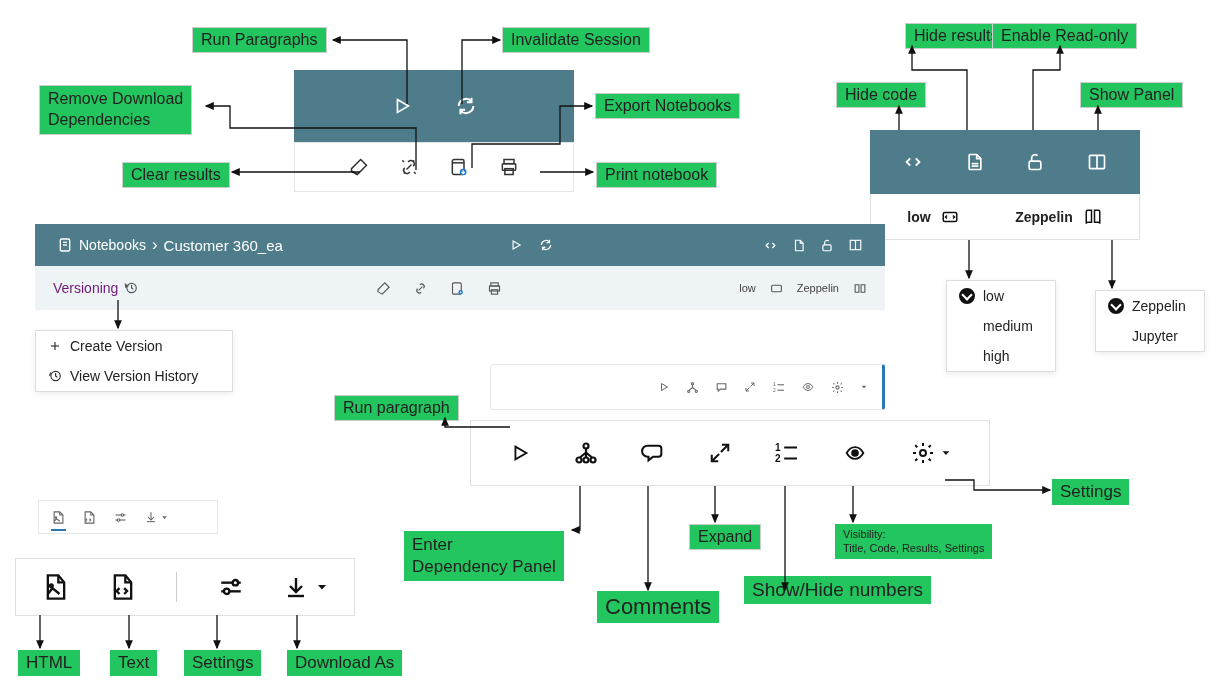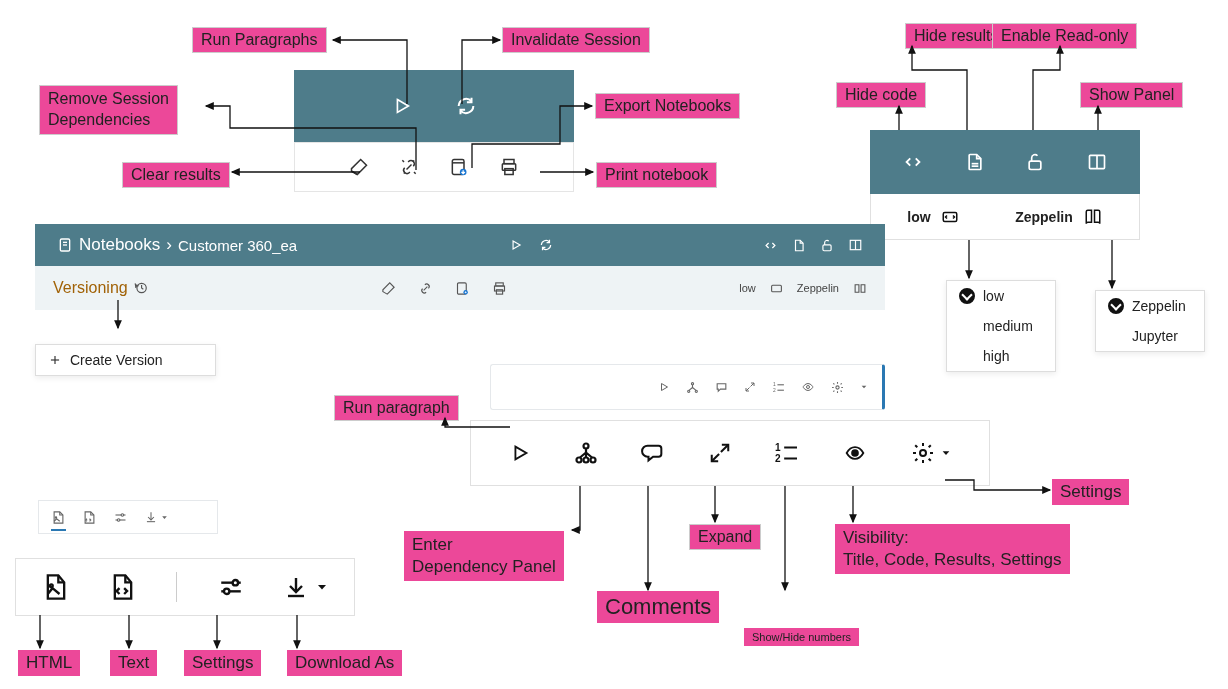--- a/index.html
+++ b/index.html
@@ -1,36 +1,36 @@
 <!DOCTYPE html>
 <html><head>
 <meta charset="utf-8">
 <style>
 *{margin:0;padding:0;box-sizing:border-box}
 body{font-family:Arial,Helvetica,sans-serif;font-size:13px;color:#222;background:#fff;width:1228px;height:689px;position:relative}
-.label{position:absolute;padding:3px 8px;border:1px solid #ccc;background:#ec4899;font-size:16px;white-space:nowrap}
+.label{position:absolute;padding:3px 8px;border:1px solid #ccc;background:#22c55e;font-size:16px;white-space:nowrap}
 .teal-bar{background:#4e7c8a;display:flex;align-items:center;gap:20px;padding:8px 22px}
 .light-bar{background:#f0f3f5;display:flex;align-items:center;gap:18px;padding:8px 20px}
 .white-bar{background:#fff;display:flex;align-items:center;gap:24px;padding:8px 20px;border:1px solid #e0e0e0}
 .i{display:inline-flex;align-items:center;justify-content:center}
 .panel{position:absolute;background:#fff;border:1px solid #ddd;box-shadow:0 2px 6px rgba(0,0,0,.08)}
 .menu-item{display:flex;align-items:center;gap:8px;padding:7px 12px;font-size:14px}
 .radio{width:16px;height:16px;border-radius:50%;border:2px solid #111;display:inline-flex;align-items:center;justify-content:center}
 .radio.on{background:#111}
 .radio.on::after{content:"";width:6px;height:6px;border-left:2px solid #fff;border-bottom:2px solid #fff;transform:rotate(-45deg);margin-top:-2px}
 svg{overflow:visible}
 .arrow-line{position:absolute;pointer-events:none}
 .no-border{border:none}
 </style>
 </head>
 <body>
 
 <div class="label" style="left:192px;top:27px">Run Paragraphs</div>
 <div class="label" style="left:502px;top:27px">Invalidate Session</div>
-<div class="label" style="left:39px;top:85px;white-space:pre-line;line-height:1.3">Remove Session
+<div class="label" style="left:39px;top:85px;white-space:pre-line;line-height:1.3">Remove Download
 Dependencies</div>
 <div class="label" style="left:595px;top:93px">Export Notebooks</div>
 <div class="label" style="left:122px;top:162px">Clear results</div>
 <div class="label" style="left:596px;top:162px">Print notebook</div>
 
 <div class="label" style="left:836px;top:82px">Hide code</div>
 <div class="label" style="left:905px;top:23px">Hide results</div>
 <div class="label" style="left:992px;top:23px">Enable Read-only</div>
 <div class="label" style="left:1080px;top:82px">Show Panel</div>
 
@@ -161,21 +161,21 @@
 </div>
 
 <div class="teal-bar" style="position:absolute;left:35px;top:224px;width:850px;height:42px;gap:0">
   <span class="i" style="margin-right:6px">
     <svg width="16" height="16" viewBox="0 0 24 24" fill="none" stroke="#fff" stroke-width="2">
         <rect x="5" y="3" width="14" height="18" rx="2"></rect>
         <line x1="9" y1="8" x2="15" y2="8"></line>
         <line x1="9" y1="12" x2="15" y2="12"></line>
       </svg>
   </span>
-  <span style="color:#fff;font-size:17px">Notebooks</span>
+  <span style="color:#fff;font-size:14px">Notebooks</span>
   <span style="color:#fff;font-size:17px;margin:0 6px">›</span>
   <span style="color:#fff;font-size:15px">Customer 360_ea</span>
   <span style="flex:1"></span>
   <span class="i" style="margin-right:16px">
       <svg width="14" height="14" viewBox="0 0 24 24" fill="none" stroke="#fff" stroke-width="2">
         <polygon points="7,5 19,12 7,19"></polygon>
       </svg>
     </span>
   <span class="i" style="margin-right:40px">
       <svg width="14" height="14" viewBox="0 0 24 24" fill="none" stroke="#fff" stroke-width="2">
@@ -207,21 +207,21 @@
   <span class="i">
       <svg width="15" height="14" viewBox="0 0 24 24" fill="none" stroke="#fff" stroke-width="2">
         <rect x="3" y="4" width="18" height="16"></rect>
         <line x1="12" y1="4" x2="12" y2="20"></line>
       </svg>
     </span>
 </div>
 
 <div class="light-bar" style="position:absolute;left:35px;top:266px;width:850px;height:44px;background:#eef3f5;justify-content:space-between;padding:0 18px">
   <div style="display:flex;align-items:center;gap:6px">
-    <span style="font-size:16px;color:#a16207">Versioning</span>
+    <span style="font-size:14px;color:#701a75">Versioning</span>
     <span class="i">
         <svg width="14" height="14" viewBox="0 0 24 24" fill="none" stroke="#555" stroke-width="2">
           <circle cx="13" cy="12" r="8"></circle>
           <polyline points="13,7 13,12 16,14"></polyline>
           <path d="M3 12a10 10 0 0 1 2-6"></path>
           <polyline points="2,4 3,9 8,8"></polyline>
         </svg>
       </span>
   </div>
   <div style="display:flex;align-items:center;gap:22px">
@@ -261,29 +261,39 @@
       </span>
     <span style="font-size:11px;color:#444">Zeppelin</span>
     <span class="i">
         <svg width="14" height="13" viewBox="0 0 24 24" fill="none" stroke="#555" stroke-width="2">
           <path d="M3 5h7v14H3zM14 5h7v14h-7z"></path>
         </svg>
       </span>
   </div>
 </div>
 
-<div class="panel" style="left:35px;top:344px;width:181px">
+<div class="panel" style="left:35px;top:330px;width:198px">
   <div class="menu-item">
     <span class="i">
         <svg width="14" height="14" viewBox="0 0 24 24" stroke="#333" stroke-width="2">
           <line x1="12" y1="5" x2="12" y2="19"></line>
           <line x1="5" y1="12" x2="19" y2="12"></line>
         </svg>
       </span>
     <span>Create Version</span>
+  </div>
+  <div class="menu-item">
+    <span class="i">
+        <svg width="14" height="14" viewBox="0 0 24 24" fill="none" stroke="#333" stroke-width="2">
+          <circle cx="13" cy="12" r="8"></circle>
+          <polyline points="13,7 13,12 16,14"></polyline>
+          <path d="M3 12a10 10 0 0 1 2-6"></path>
+        </svg>
+      </span>
+    <span>View Version History</span>
   </div>
 </div>
 
 <div style="position:absolute;left:490px;top:364px;width:395px;height:46px;background:#fff;border:1px solid #e5e8eb;border-radius:3px;display:flex;align-items:center;justify-content:flex-end;gap:16px;padding:0 14px;border-right:3px solid #2a78b3">
   <span class="i">
       <svg width="12" height="12" viewBox="0 0 24 24" fill="none" stroke="#666" stroke-width="2">
         <polygon points="7,5 19,12 7,19"></polygon>
       </svg>
     </span>
   <span class="i">
@@ -385,22 +395,22 @@
         <polygon points="4,8 20,8 12,17"></polygon>
       </svg>
   </span>
 </div>
 
 <div class="label" style="left:334px;top:395px">Run paragraph</div>
 <div class="label no-border" style="left:404px;top:531px;white-space:pre-line;line-height:1.3;font-size:17px">Enter
 Dependency Panel</div>
 <div class="label no-border" style="left:597px;top:591px;font-size:22px">Comments</div>
 <div class="label" style="left:689px;top:524px">Expand</div>
-<div class="label no-border" style="left:744px;top:628px;font-size:11px">Show/Hide numbers</div>
-<div class="label no-border" style="left:835px;top:524px;white-space:pre-line;line-height:1.3;font-size:17px">Visibility:
+<div class="label no-border" style="left:744px;top:576px;font-size:19px">Show/Hide numbers</div>
+<div class="label no-border" style="left:835px;top:524px;white-space:pre-line;line-height:1.3;font-size:11px">Visibility:
 Title, Code, Results, Settings</div>
 <div class="label no-border" style="left:1052px;top:479px;font-size:17px">Settings</div>
 
 <div style="position:absolute;left:38px;top:500px;width:180px;height:34px;background:#fff;border:1px solid #e5e8eb;display:flex;align-items:center;gap:16px;padding:0 12px">
   <span class="i" style="position:relative">
       <svg width="15" height="15" viewBox="0 0 24 24" fill="none" stroke="#666" stroke-width="1.8">
         <path d="M14 3H5v18h14V8z"></path>
         <polyline points="14,3 14,8 19,8"></polyline>
         <circle cx="8" cy="12" r="1"></circle>
         <polyline points="5,18 9,14 14,18"></polyline>

